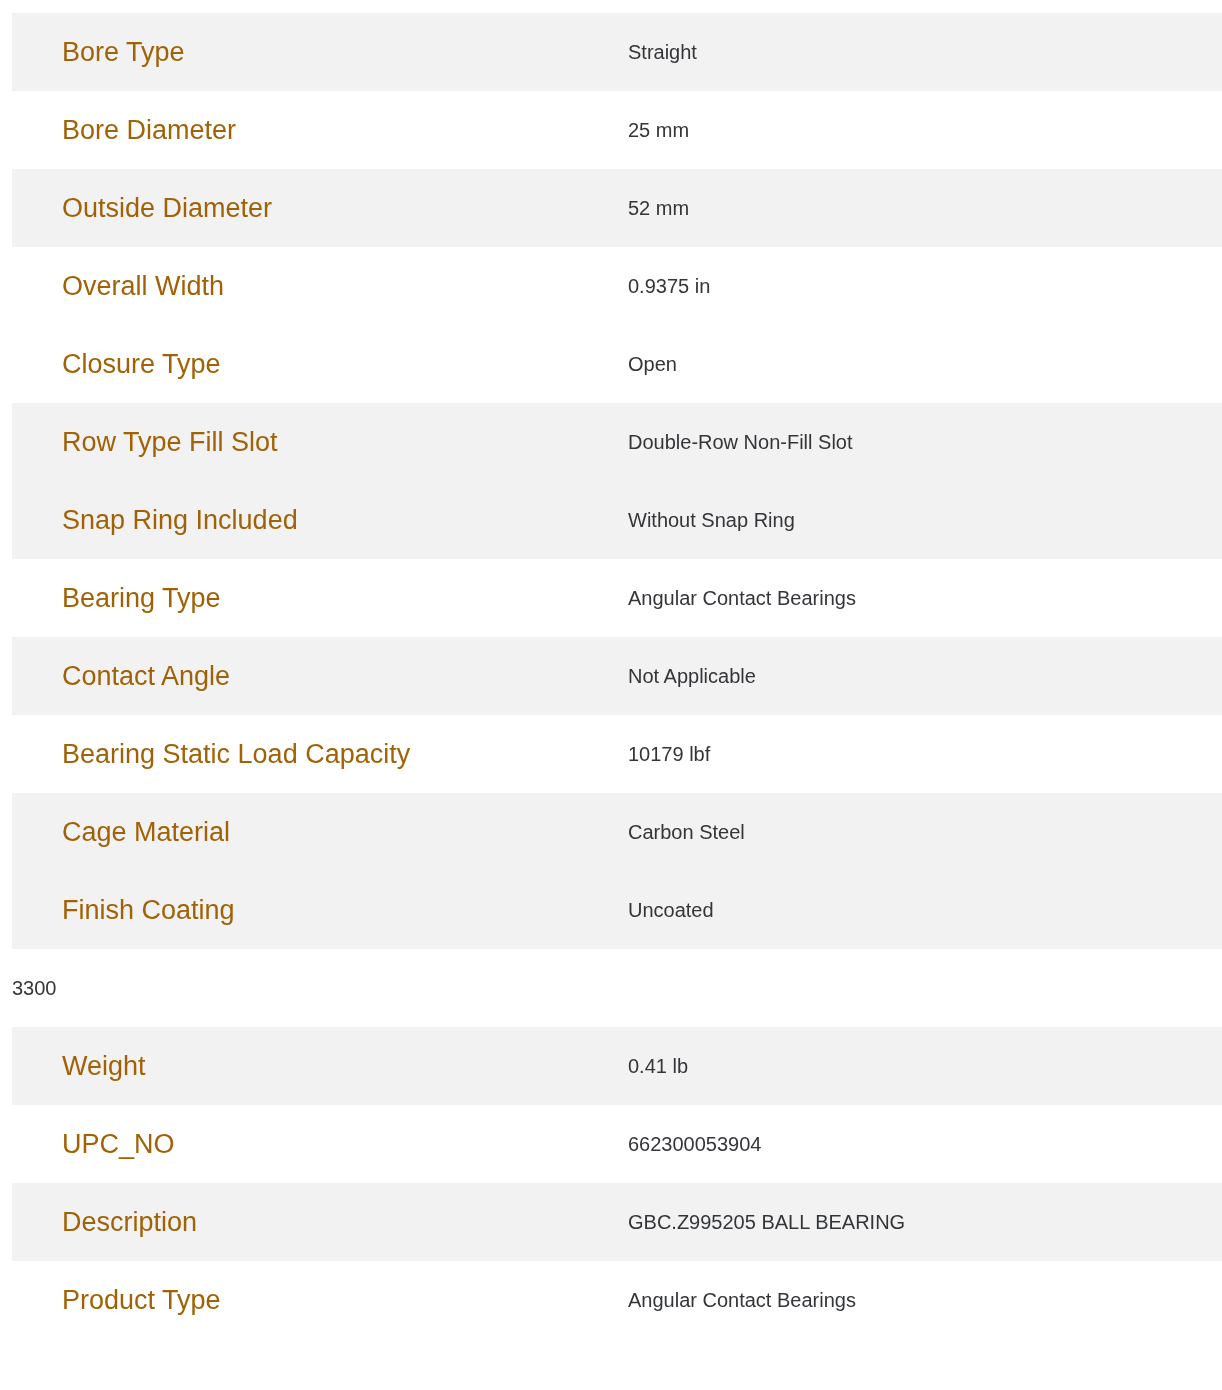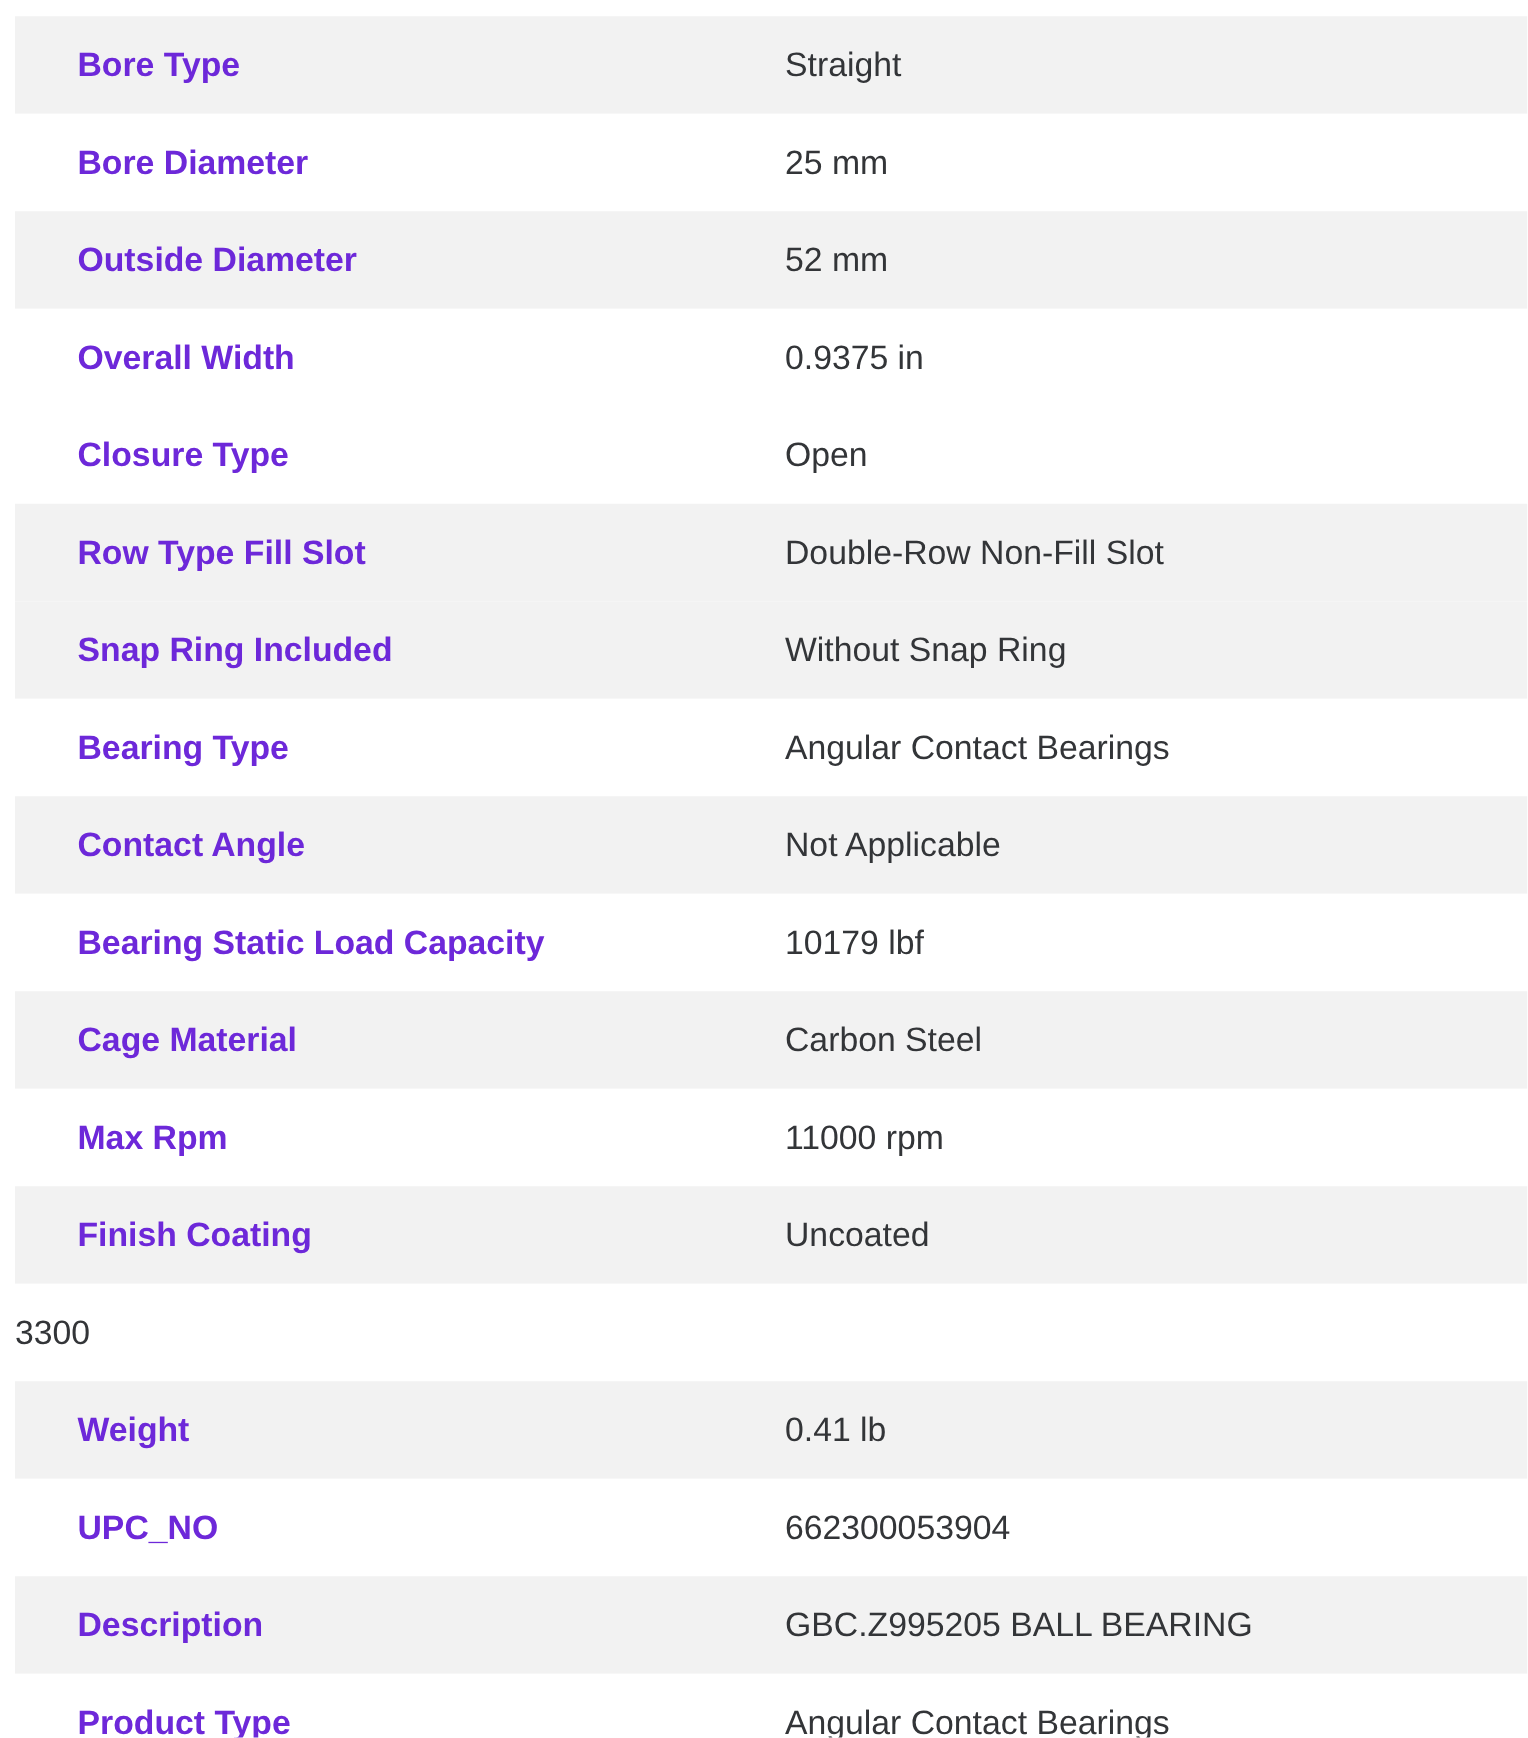--- a/index.html
+++ b/index.html
@@ -25,26 +25,26 @@
     background: #ffffff;
   }
   .row.shade {
     background: #f2f2f2;
   }
   .label {
     flex: 0 0 616px;
     box-sizing: border-box;
     padding-left: 50px;
     font-size: 27px;
-    font-weight: bold;
-    color: #6d28d9;
+    font-weight: normal;
+    color: #a16207;
     white-space: nowrap;
   }
   .value {
-    font-size: 27px;
+    font-size: 20px;
     font-weight: normal;
     color: #333538;
     white-space: nowrap;
   }
 </style>
 </head>
 <body>
 
 <div class="spec-table">
 
@@ -85,24 +85,20 @@
     <div class="value">Not Applicable</div>
   </div>
   <div class="row">
     <div class="label">Bearing Static Load Capacity</div>
     <div class="value">10179 lbf</div>
   </div>
   <div class="row shade">
     <div class="label">Cage Material</div>
     <div class="value">Carbon Steel</div>
   </div>
-  <div class="row">
-    <div class="label">Max Rpm</div>
-    <div class="value">11000 rpm</div>
-  </div>
   <div class="row shade">
     <div class="label">Finish Coating</div>
     <div class="value">Uncoated</div>
   </div>
   <div class="row">
     <div class="value">3300</div>
   </div>
   <div class="row shade">
     <div class="label">Weight</div>
     <div class="value">0.41 lb</div>

